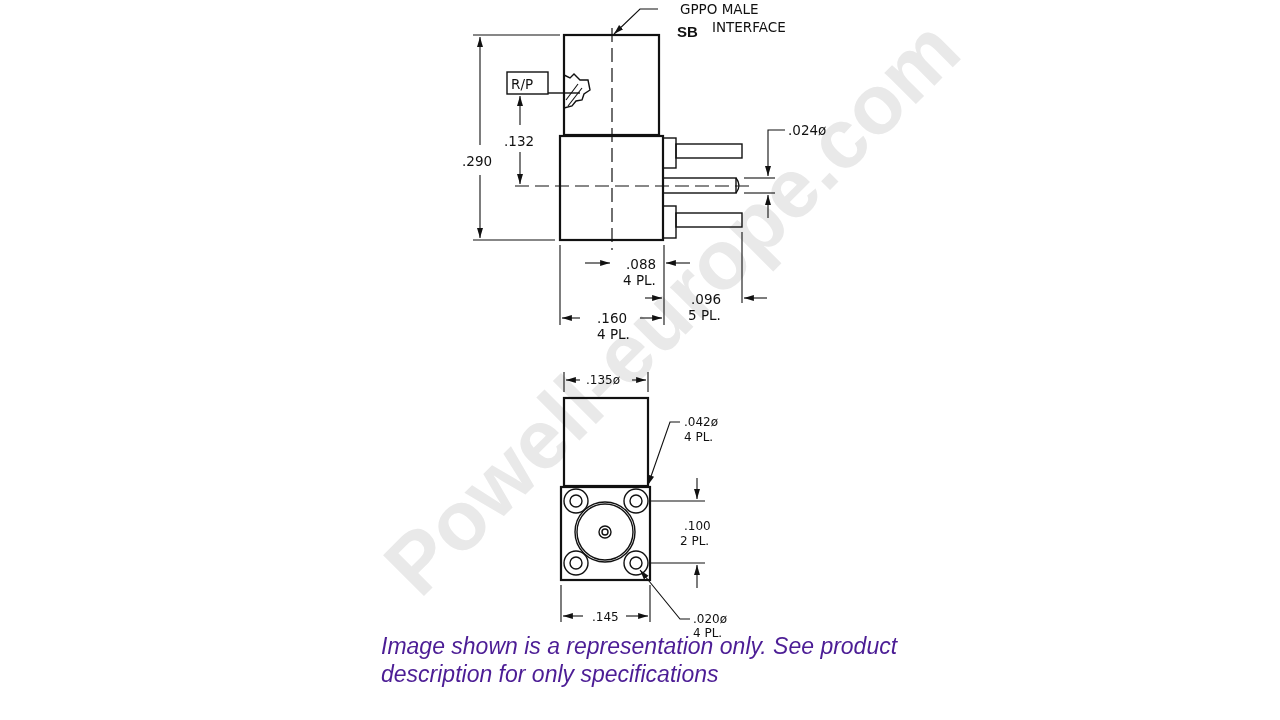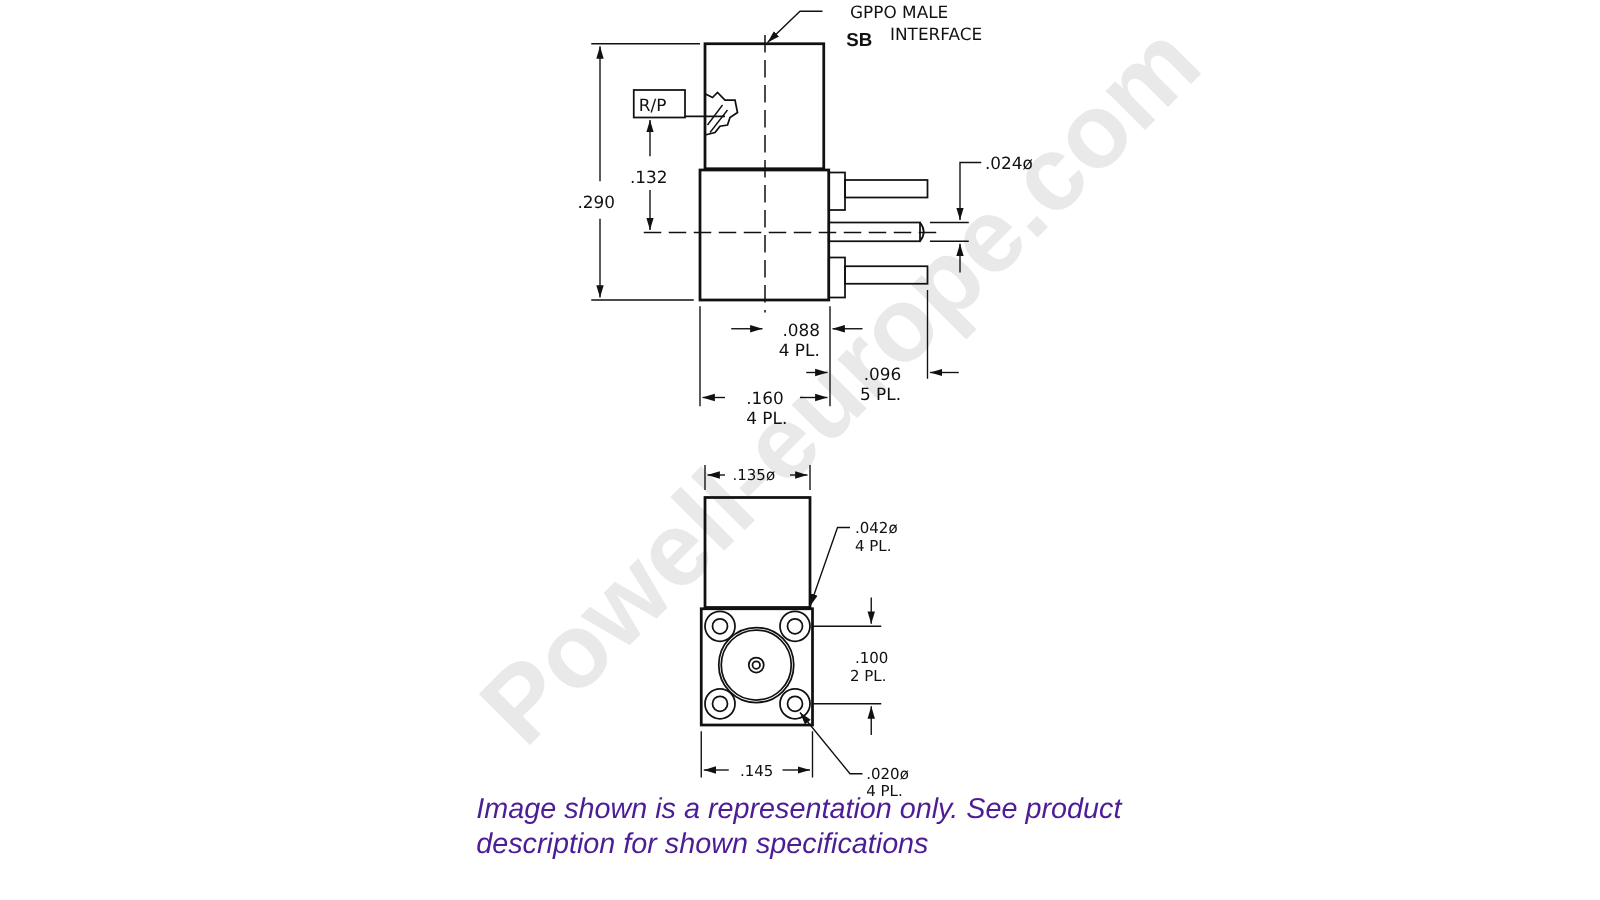--- a/index.html
+++ b/index.html
@@ -138,14 +138,14 @@
     <text class="lbl-sm" x="592" y="621">.145</text>
 
     <polyline points="690,619 680,619 640,570" class="dim" marker-end="url(#arr)"></polyline>
     <text class="lbl-sm" x="693" y="623">.020ø</text>
     <text class="lbl-sm" x="693" y="637">4 PL.</text>
   </g>
 </svg>
 
 <div class="caption">
   <div>Image shown is a representation only. See product</div>
-  <div>description for shown specifications</div>
+  <div>description for only specifications</div>
 </div>
 
 </body></html>

